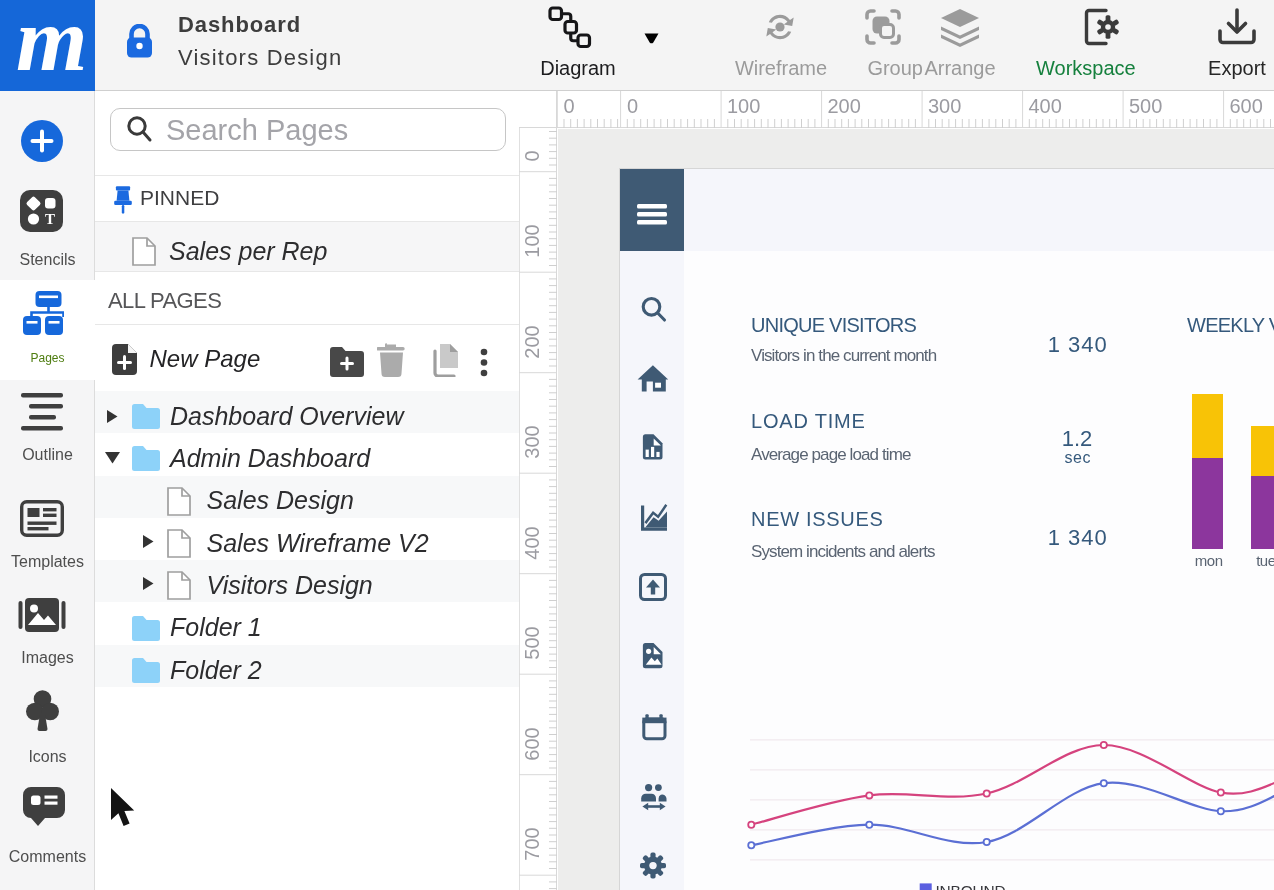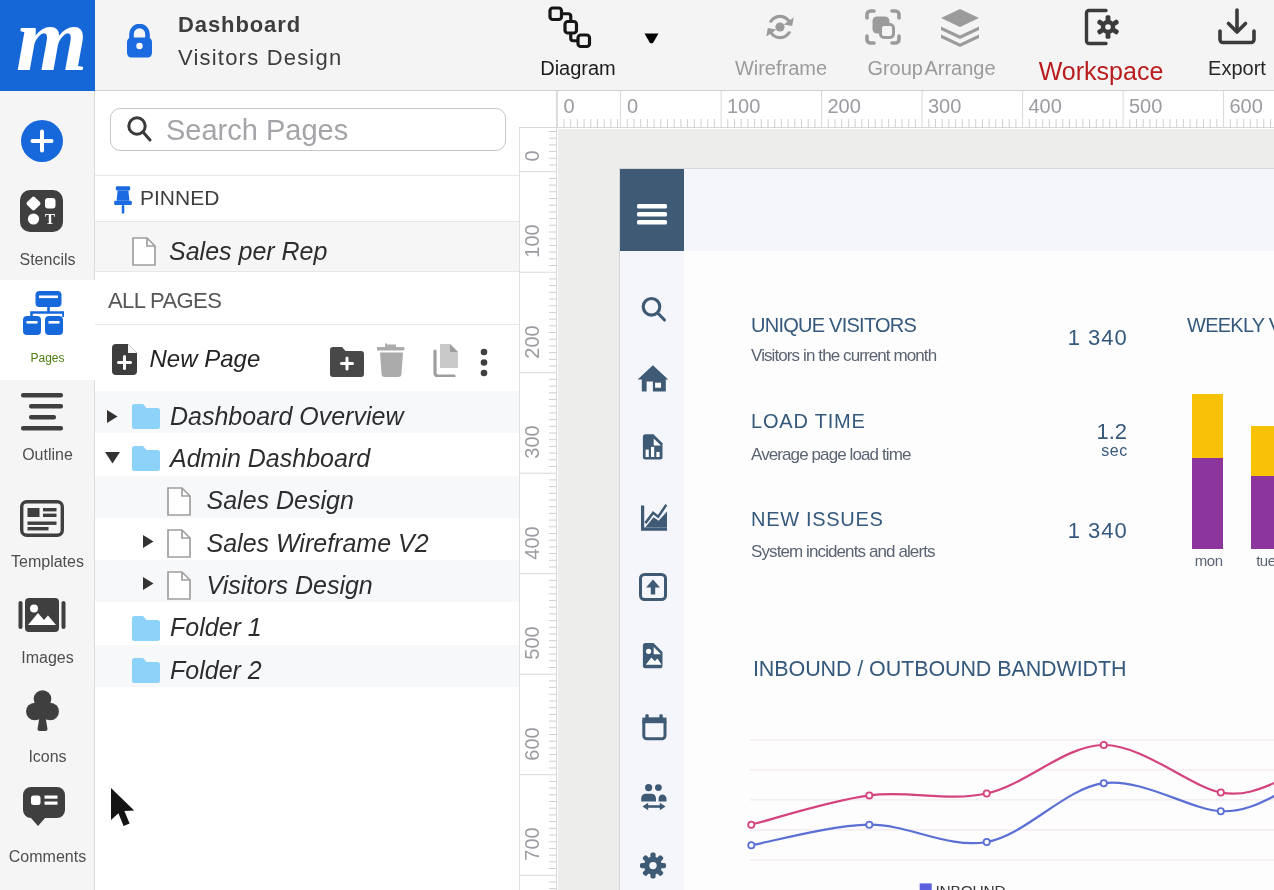--- a/index.html
+++ b/index.html
@@ -26,21 +26,21 @@
   .vlabel { transform:rotate(-90deg); transform-origin:center; }
   
   #canvas { left:558px; top:129px; width:716px; height:761px; background:#edEDec; overflow:hidden; }
   #page { position:absolute; left:62px; top:40px; width:654px; height:721px; background:#fdfdfe; box-shadow:0 0 0 1px #d6d6d6; overflow:hidden; }
   
   #pageside { position:absolute; left:0; top:0; width:64px; height:721px; background:#f5f6fb; }
   #pagehead { position:absolute; left:64px; top:0; width:590px; height:82px; background:#f5f6fb; }
   #darksq { position:absolute; left:0; top:0; width:64px; height:82px; background:#3f5a74; }
   .statname { position:absolute; color:#35597c; font-size:20px; letter-spacing:-0.75px; white-space:nowrap; }
   .statsub { position:absolute; color:#5a6472; font-size:17px; letter-spacing:-0.9px; white-space:nowrap; }
-  .statval { position:absolute; color:#35597c; font-size:22px; text-align:right; }
+  .statval { position:absolute; color:#35597c; font-size:22px; text-align:center;margin-top:7px; }
 </style>
 </head>
 <body>
 <div class="abs" id="topbar"></div>
 <div class="abs" id="logo">
     <span>m</span>
   </div>
 <svg class="abs" style="left:126px;top:24px" width="27" height="35" viewBox="0 0 27 35">
   <path d="M5.5 15 v-5 a8 8 0 0 1 16 0 v5" fill="none" stroke="#1b6ae0" stroke-width="4.6"></path>
   <rect x="1" y="13.5" width="25" height="20" rx="4.5" fill="#1b6ae0"></rect>
@@ -99,21 +99,21 @@
         <rect x="-2.4" y="-11.8" width="4.8" height="6" rx="1.6"></rect>
         <rect x="-2.4" y="-11.8" width="4.8" height="6" rx="1.6" transform="rotate(60)"></rect>
         <rect x="-2.4" y="-11.8" width="4.8" height="6" rx="1.6" transform="rotate(120)"></rect>
         <rect x="-2.4" y="-11.8" width="4.8" height="6" rx="1.6" transform="rotate(180)"></rect>
         <rect x="-2.4" y="-11.8" width="4.8" height="6" rx="1.6" transform="rotate(240)"></rect>
         <rect x="-2.4" y="-11.8" width="4.8" height="6" rx="1.6" transform="rotate(300)"></rect>
       </g>
     <circle r="2.8" fill="#f4f4f4"></circle>
   </g>
 </svg>
-<div class="abs" style="left:1036px;top:57px;width:130px;text-align:center;font-size:25px;color:#b91c1c">Workspace</div>
+<div class="abs" style="left:1036px;top:57px;width:130px;font-size:20px;color:#15803d">Workspace</div>
 
 <svg class="abs" style="left:1217px;top:7px" width="40" height="40" viewBox="0 0 40 40">
   <g fill="none" stroke="#3b3b3b" stroke-width="3.6" stroke-linecap="round" stroke-linejoin="round">
     <path d="M3 24 v8.5 a3 3 0 0 0 3 3 h28 a3 3 0 0 0 3 -3 V24"></path>
     <path d="M20 3 v21"></path>
     <path d="M11.5 16.5 L20 25 L28.5 16.5"></path>
   </g>
 </svg>
 <div class="abs" style="left:1192px;top:57px;width:90px;text-align:center;font-size:20px;color:#262626">Export</div>
 <div class="abs" id="sidebar"></div>
@@ -433,17 +433,16 @@
 <div class="statsub" style="left:131px;top:176.6px">Visitors in the current month</div>
 <div class="statval" style="left:407.7px;top:155.6px;width:100px;letter-spacing:1px">1 340</div>
 <div class="statname" style="left:131px;top:240.6px;letter-spacing:0.8px">LOAD TIME</div>
 <div class="statsub" style="left:131px;top:275.6px">Average page load time</div>
 <div class="statval" style="left:407px;top:249.6px;width:100px">1.2</div>
 <div class="statval" style="left:407.7px;top:272.6px;width:100px;font-size:16px;letter-spacing:0.5px">sec</div>
 <div class="statname" style="left:131px;top:338.6px;letter-spacing:0.7px">NEW ISSUES</div>
 <div class="statsub" style="left:131px;top:372.6px">System incidents and alerts</div>
 <div class="statval" style="left:407.7px;top:348.6px;width:100px;letter-spacing:1px">1 340</div>
 <div class="statname" style="left:567px;top:144.6px">WEEKLY VISITORS</div>
-<div class="statname" style="left:133px;top:487.9px;font-size:21.5px;letter-spacing:-0.1px">INBOUND / OUTBOUND BANDWIDTH</div>
 <div style="position:absolute;left:315.5px;top:713px;font-size:15.5px;letter-spacing:-0.2px;color:#37373c">INBOUND</div>
 
 </div>
 </div>
 
 </body></html>

